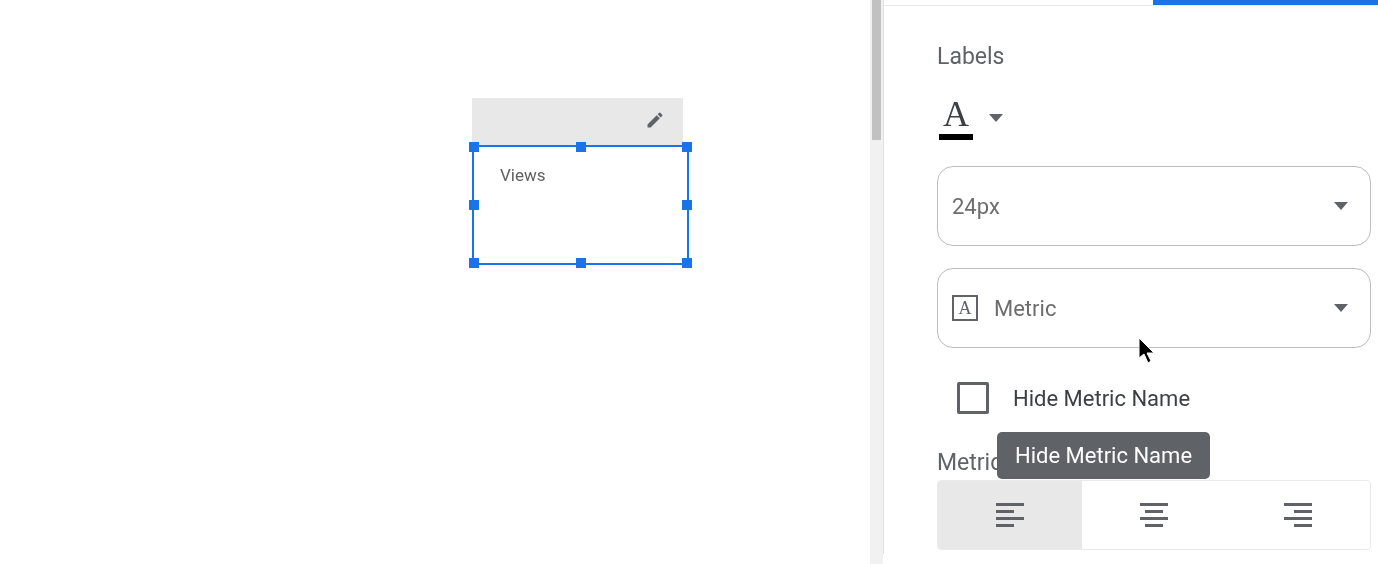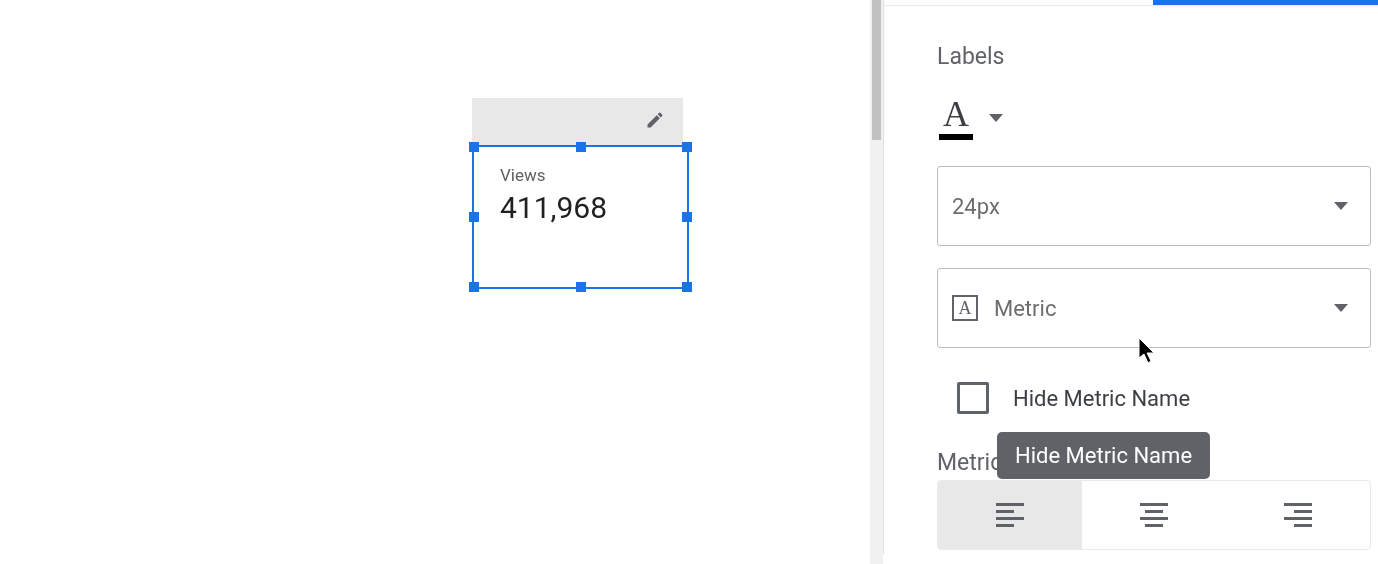--- a/index.html
+++ b/index.html
@@ -16,21 +16,21 @@
 .tab-divider { position: absolute; top: 5px; left: 0; right: 0; height: 1px; background: #e8eaed; }
 
 .section-title { position: absolute; left: 53px; top: 43px; font-size: 23px; color: #5f6368; font-weight: 400; }
 
 
 .text-color { position: absolute; left: 55px; top: 96px; display: flex; align-items: center; cursor: pointer; }
 .text-color-a { font-family: "Times New Roman", serif; font-size: 36px; color: #3c4043; line-height: 1; border-bottom: 6px solid #000; padding: 0 4px 2px 4px; }
 .text-color-caret { margin-left: 16px; }
 
 
-.select { position: absolute; left: 53px; width: 434px; height: 80px; border: 1px solid #bdbdbd; border-radius: 3px; display: flex; align-items: center; padding: 0 14px; color: #6d6d6d; font-size: 22px; cursor: pointer; background: #fff; }
+.select { position: absolute; left: 53px; width: 434px; height: 80px; border: 1px solid #bdbdbd; border-radius: 16px; display: flex; align-items: center; padding: 0 14px; color: #6d6d6d; font-size: 22px; cursor: pointer; background: #fff; }
 .select-size { top: 166px; }
 .select-font { top: 268px; }
 .select .drop-caret { position: absolute; right: 22px; }
 .font-icon { width: 26px; height: 26px; border: 2.5px solid #5f6368; display: inline-flex; align-items: center; justify-content: center; font-size: 18px; color: #5f6368; margin-right: 16px; font-family: "Times New Roman", serif; font-weight: 500; }
 
 
 .check-row { position: absolute; left: 73px; top: 382px; display: flex; align-items: center; cursor: pointer; }
 .checkbox { width: 32px; height: 32px; border: 3px solid #5f6368; border-radius: 2px; }
 .check-label { margin-left: 24px; font-size: 22px; color: #3c4043; }
 
@@ -41,21 +41,21 @@
 .metric-partial { position: absolute; left: 53px; top: 449px; font-size: 23px; color: #5f6368; }
 
 
 .align-group { position: absolute; left: 53px; top: 480px; width: 434px; height: 70px; display: flex; border: 1px solid #e8eaed; border-radius: 4px; background: #fff; overflow: hidden; }
 .align-btn { flex: 1; display: flex; align-items: center; justify-content: center; cursor: pointer; }
 .align-btn.active { background: #e8e8e8; }
 
 
 .widget-wrap { position: absolute; left: 472px; top: 98px; }
 .edit-bar { width: 211px; height: 47px; background: #e8e8e8; display: flex; align-items: center; justify-content: flex-end; padding-right: 18px; }
-.widget { position: absolute; top: 47px; width: 217px; height: 144px; background: #fff; border: 2px solid #1a73e8; padding: 18px 26px; }
+.widget { position: absolute; top: 47px; width: 217px; height: 120px; background: #fff; border: 2px solid #1a73e8; padding: 18px 26px; }
 .widget .metric-name { font-size: 17px; color: #616161; margin-bottom: 5px; }
 .widget .metric-value { font-size: 30px; color: #212121; }
 
 
 .handle { position: absolute; width: 10px; height: 10px; background: #1a73e8; }
 .h-tl { left: -5px; top: -5px; } .h-tr { right: -5px; top: -5px; }
 .h-bl { left: -5px; bottom: -5px; } .h-br { right: -5px; bottom: -5px; }
 .h-tm { left: 50%; margin-left: -5px; top: -5px; }
 .h-bm { left: 50%; margin-left: -5px; bottom: -5px; }
 .h-ml { left: -5px; top: 50%; margin-top: -5px; }
@@ -80,21 +80,20 @@
   <div class="widget-wrap">
     <div class="edit-bar">
       <span>
         <svg width="20" height="20" viewBox="0 0 24 24">
             <path fill="#5f6368" d="M3 17.25V21h3.75L17.81 9.94l-3.75-3.75L3 17.25zM20.71 7.04a1 1 0 0 0 0-1.41l-2.34-2.34a1 1 0 0 0-1.41 0l-1.83 1.83 3.75 3.75 1.83-1.83z"></path>
           </svg>
       </span>
     </div>
     <div class="widget">
       <div class="metric-name">Views</div>
-      <div class="metric-value">411,968</div>
       <div class="handle h-tl"></div>
       <div class="handle h-tm"></div>
       <div class="handle h-tr"></div>
       <div class="handle h-ml"></div>
       <div class="handle h-mr"></div>
       <div class="handle h-bl"></div>
       <div class="handle h-bm"></div>
       <div class="handle h-br"></div>
     </div>
   </div>

